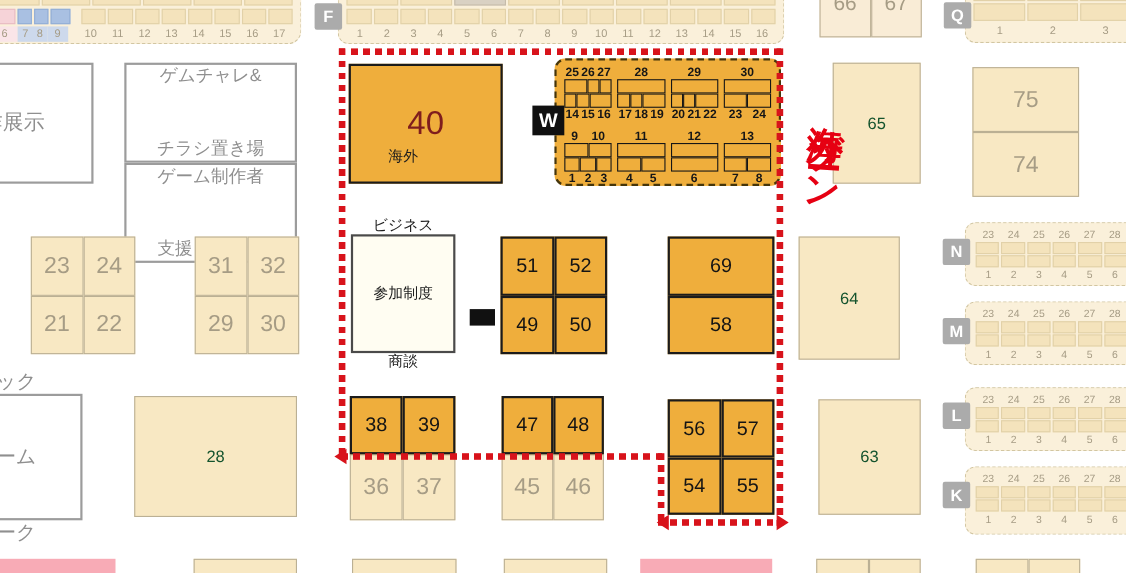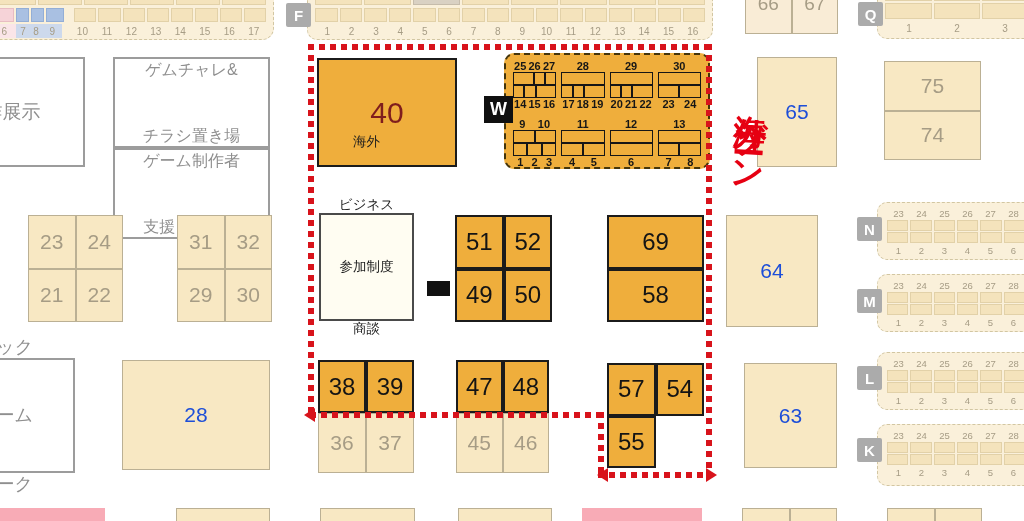--- a/index.html
+++ b/index.html
@@ -21,28 +21,28 @@
 .r1{height:30px;margin:6px 0 3px;}
 .r2{height:14px;margin-bottom:2px;}
 .nr{height:14px;}
 .qpad{padding-top:18px;}
 .q-r{height:16px;margin-bottom:2px;}
 .q-n{height:14px;}
 .sstrip{padding-top:4px;border-radius:10px;}
 .sstrip .numrow{height:12px;font-size:9.5px;padding:0 9px;}
 .sstrip .cellrow{height:11px;margin:1px 0;padding:0 9px;}
 
-.tanbox{background:#f8e8c3;border:1px solid #bbb094;color:#1d4ed8;display:flex;align-items:center;justify-content:center;font-size:21px;}
+.tanbox{background:#f8e8c3;border:1px solid #bbb094;color:#14532d;display:flex;align-items:center;justify-content:center;font-size:15px;}
 .orgbox{background:#efae3c;border:2px solid #1b1b1b;color:#7f1d1d;display:flex;align-items:center;justify-content:center;}
 .g2x2{display:grid;grid-template-columns:1fr 1fr;grid-template-rows:1fr 1fr;}
 .h2{display:grid;grid-template-columns:1fr 1fr;}
 .v2{display:grid;grid-template-rows:1fr 1fr;}
 .gcell{display:flex;align-items:center;justify-content:center;}
 .gcell.tan{background:#f8e8c3;border:1px solid #bbb094;color:#a69c85;font-size:21px;}
-.gcell.org{background:#efae3c;border:2px solid #1b1b1b;color:#141414;font-size:24px;}
+.gcell.org{background:#efae3c;border:2px solid #1b1b1b;color:#141414;font-size:18px;}
 .gcell.tanlight{background:#f9ecd6;border:1px solid #bbb094;color:#a69c85;font-size:19px;}
 
 .sq{width:25px;height:24px;background:#ababab;color:#fff;font-weight:bold;font-size:15px;display:flex;align-items:center;justify-content:center;border-radius:2px;z-index:4;}
 .wlabel{background:#101010;width:29px;height:27px;color:#fff;font-weight:bold;font-size:18px;display:flex;align-items:center;justify-content:center;z-index:4;}
 .whitebox{background:#fff;border:2px solid #9c9c9c;color:#8f8f8f;display:flex;flex-direction:column;align-items:center;justify-content:center;text-align:center;gap:44px;}
 .bline{font-size:18px;line-height:1.35;}
 
 .dh{height:6px;background:repeating-linear-gradient(90deg,#d8131b 0 6px,transparent 6px 11px);z-index:5;}
 .dv{width:6px;background:repeating-linear-gradient(180deg,#d8131b 0 6px,transparent 6px 11px);z-index:5;}
 .tri{width:0;height:0;z-index:5;}
@@ -396,34 +396,35 @@
     </div>
   <div class="abs h2" style="left:456px;top:360px;width:93px;height:53px;z-index:2;" id="g4748">
       <div class="gcell org">47</div>
       <div class="gcell org">48</div>
     </div>
   <div class="abs h2" style="left:456px;top:413px;width:93px;height:60px;" id="g4546">
       <div class="gcell tan">45</div>
       <div class="gcell tan">46</div>
     </div>
   <div class="abs g2x2" style="left:607px;top:363px;width:97px;height:105px;z-index:2;" id="g5657">
+      <div class="gcell org">56</div>
       <div class="gcell org">57</div>
       <div class="gcell org">54</div>
       <div class="gcell org">55</div>
     </div>
 
   <div class="abs whitebox" style="left:-64px;top:358px;width:139px;height:115px;" id="bgp">
       <div class="bline" style="font-size: 18px;">ビック</div>
       <div class="bline" style="font-size: 18px;">ゲーム</div>
       <div class="bline" style="font-size: 18px;">パーク</div>
     </div>
   <div class="abs tanbox" style="left:122px;top:360px;width:148px;height:110px;">28</div>
 
   <div class="abs tanbox" style="left:757px;top:57px;width:80px;height:110px;">65</div>
-  <div class="abs v2" style="left:884px;top:61px;width:97px;height:99px;">
+  <div class="abs v2" style="left:884px;top:61px;width:97px;height:118px;">
     <div class="gcell tan">75</div>
     <div class="gcell tan">74</div>
   </div>
   <div class="abs tanbox" style="left:726px;top:215px;width:92px;height:112px;">64</div>
   <div class="abs tanbox" style="left:744px;top:363px;width:93px;height:105px;">63</div>
 
   <div class="abs sq" style="left:857px;top:217px;">N</div>
   <div class="abs strip sstrip" style="left:877px;top:202px;width:158px;height:58px;" id="strip-n">
       <div class="numrow">
         <div class="num">23</div>

